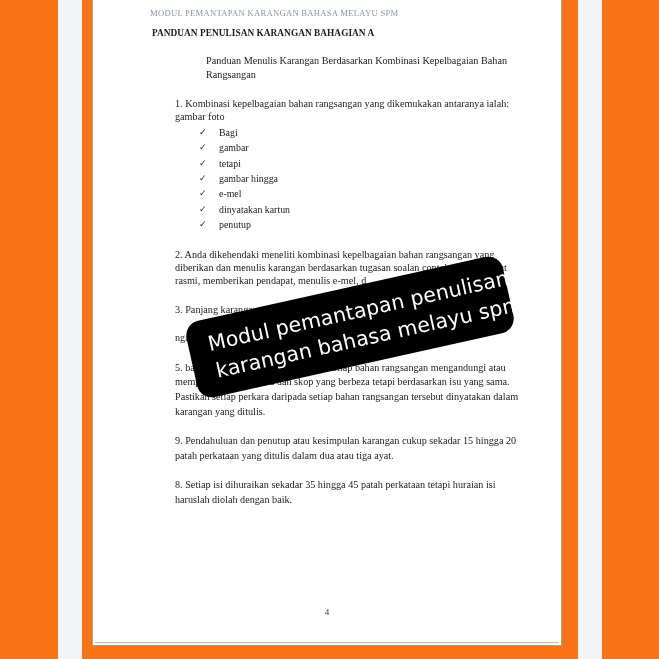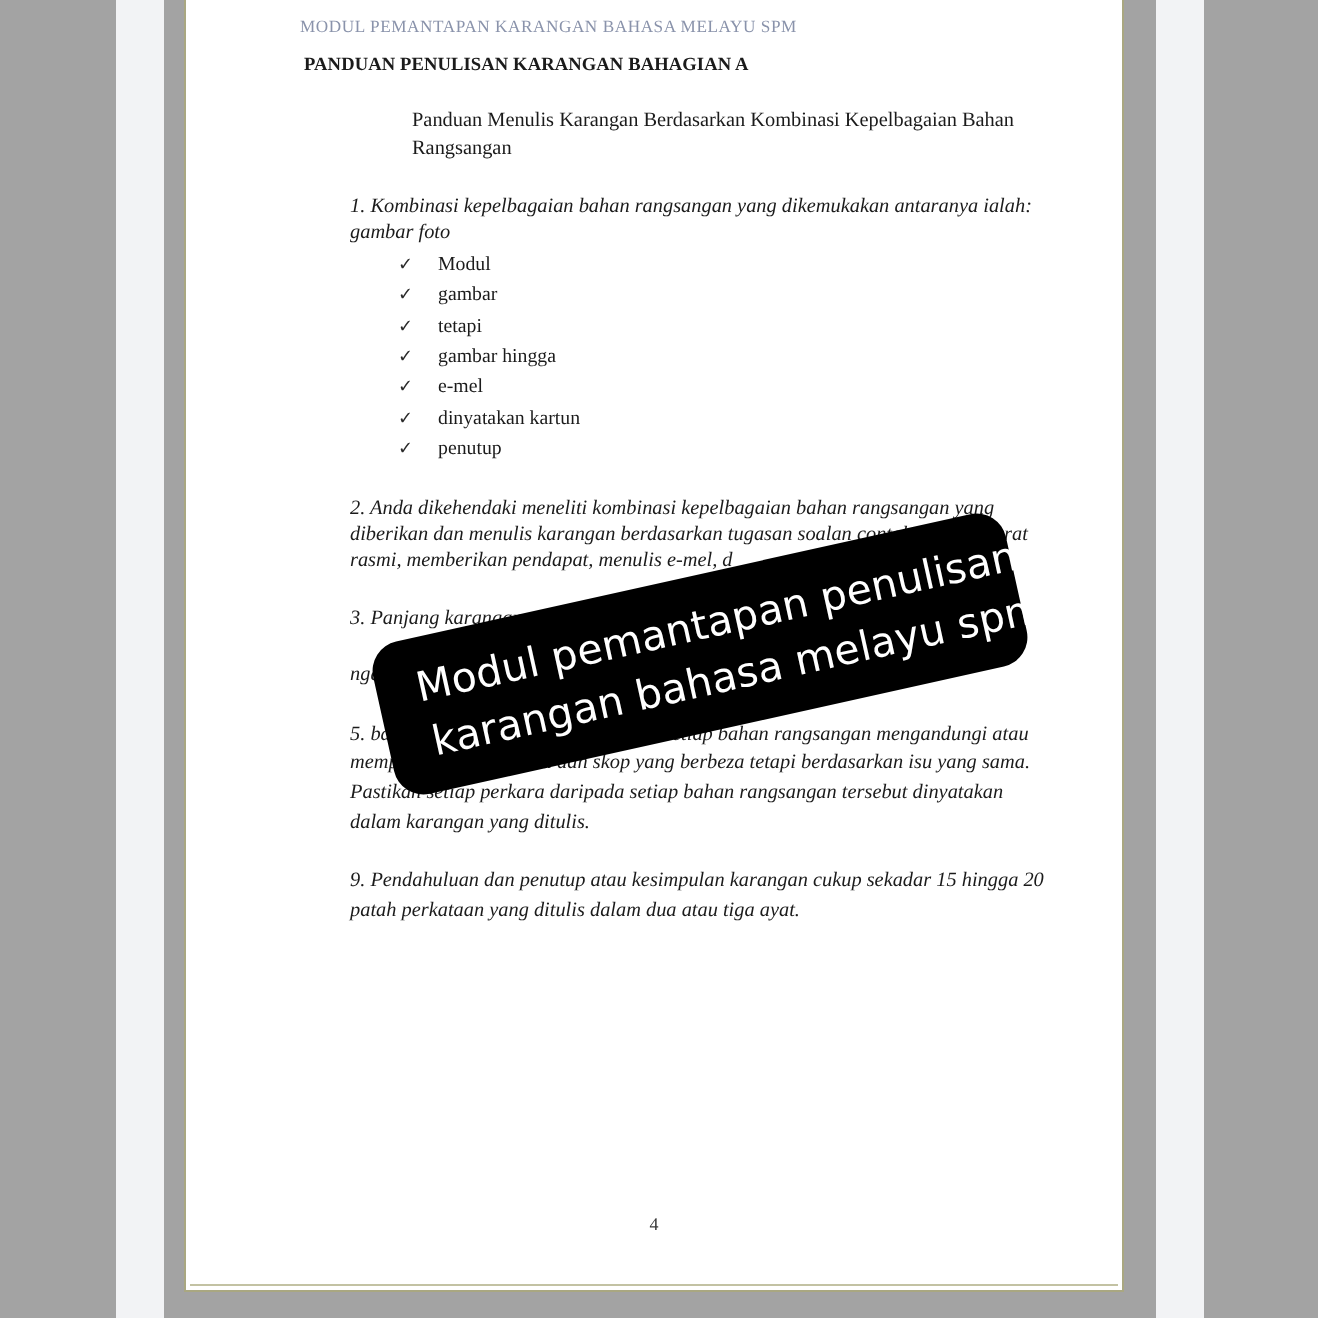--- a/index.html
+++ b/index.html
@@ -12,21 +12,21 @@
     background: #ffffff;
     font-family: "Liberation Serif", serif;
     overflow: hidden;
     position: relative;
   }
 
   
   #viewport {
     position: absolute;
     inset: 0;
-    background: #a3a3a3;
+    background: #f97316;
   }
   .gutter {
     position: absolute;
     top: 0;
     bottom: 0;
     width: 24px;
     background: #f2f3f5;
   }
   .gutter.left  { left: 58px; }
   .gutter.right { left: 578px; }
@@ -105,21 +105,20 @@
     line-height: 14px;
     margin: 16px 0 0 93px;
   }
 
   p.numbered {
     font-size: 10.2px;
     line-height: 14.6px;
     margin: 15px 0 0 62px;
     max-width: 352px;
     text-align: left;
-    font-style: italic;
   }
   p.numbered.tight { line-height: 13.4px; }
 
   ul.check-list {
     list-style: none;
     margin: 1px 0 0 86px;
     padding: 0;
   }
   ul.check-list li {
     position: relative;
@@ -196,21 +195,21 @@
       <p class="lead">Panduan Menulis Karangan Berdasarkan Kombinasi Kepelbagaian Bahan Rangsangan</p>
 
       <p class="numbered tight">
         <span>1. Kombinasi kepelbagaian bahan rangsangan yang dikemukakan antaranya ialah:</span><br>
         <span>gambar foto</span>
       </p>
 
       <ul class="check-list">
         <li>
           <span class="tick">✓</span>
-          <span>Modul</span>
+          <span>Bagi</span>
         </li>
         <li>
           <span class="tick">✓</span>
           <span>gambar</span>
         </li>
         <li>
           <span class="tick">✓</span>
           <span>tetapi</span>
         </li>
         <li>
@@ -235,20 +234,21 @@
 
       <p class="numbered tight">3. Panjang karangan anda itu perkataan.</p>
 
       <p class="numbered">ngan ini.</p>
 
       <p class="numbered">5. bahan rangsangan yang diberikan. Setiap bahan rangsangan mengandungi atau memperlihatkan perkara dan skop yang berbeza tetapi berdasarkan isu yang sama. Pastikan setiap perkara daripada setiap bahan rangsangan tersebut dinyatakan dalam karangan yang ditulis.</p>
 
 
       <p class="numbered">9. Pendahuluan dan penutup atau kesimpulan karangan cukup sekadar 15 hingga 20 patah perkataan yang ditulis dalam dua atau tiga ayat.</p>
 
+      <p class="numbered">8. Setiap isi dihuraikan sekadar 35 hingga 45 patah perkataan tetapi huraian isi haruslah diolah dengan baik.</p>
 
     </div>
 
     <div id="page-number">4</div>
 
     <div id="page-inner-rule"></div>
   </div>
 
   <div id="overlay-banner">
     <div class="banner-line">Modul pemantapan penulisan</div>

